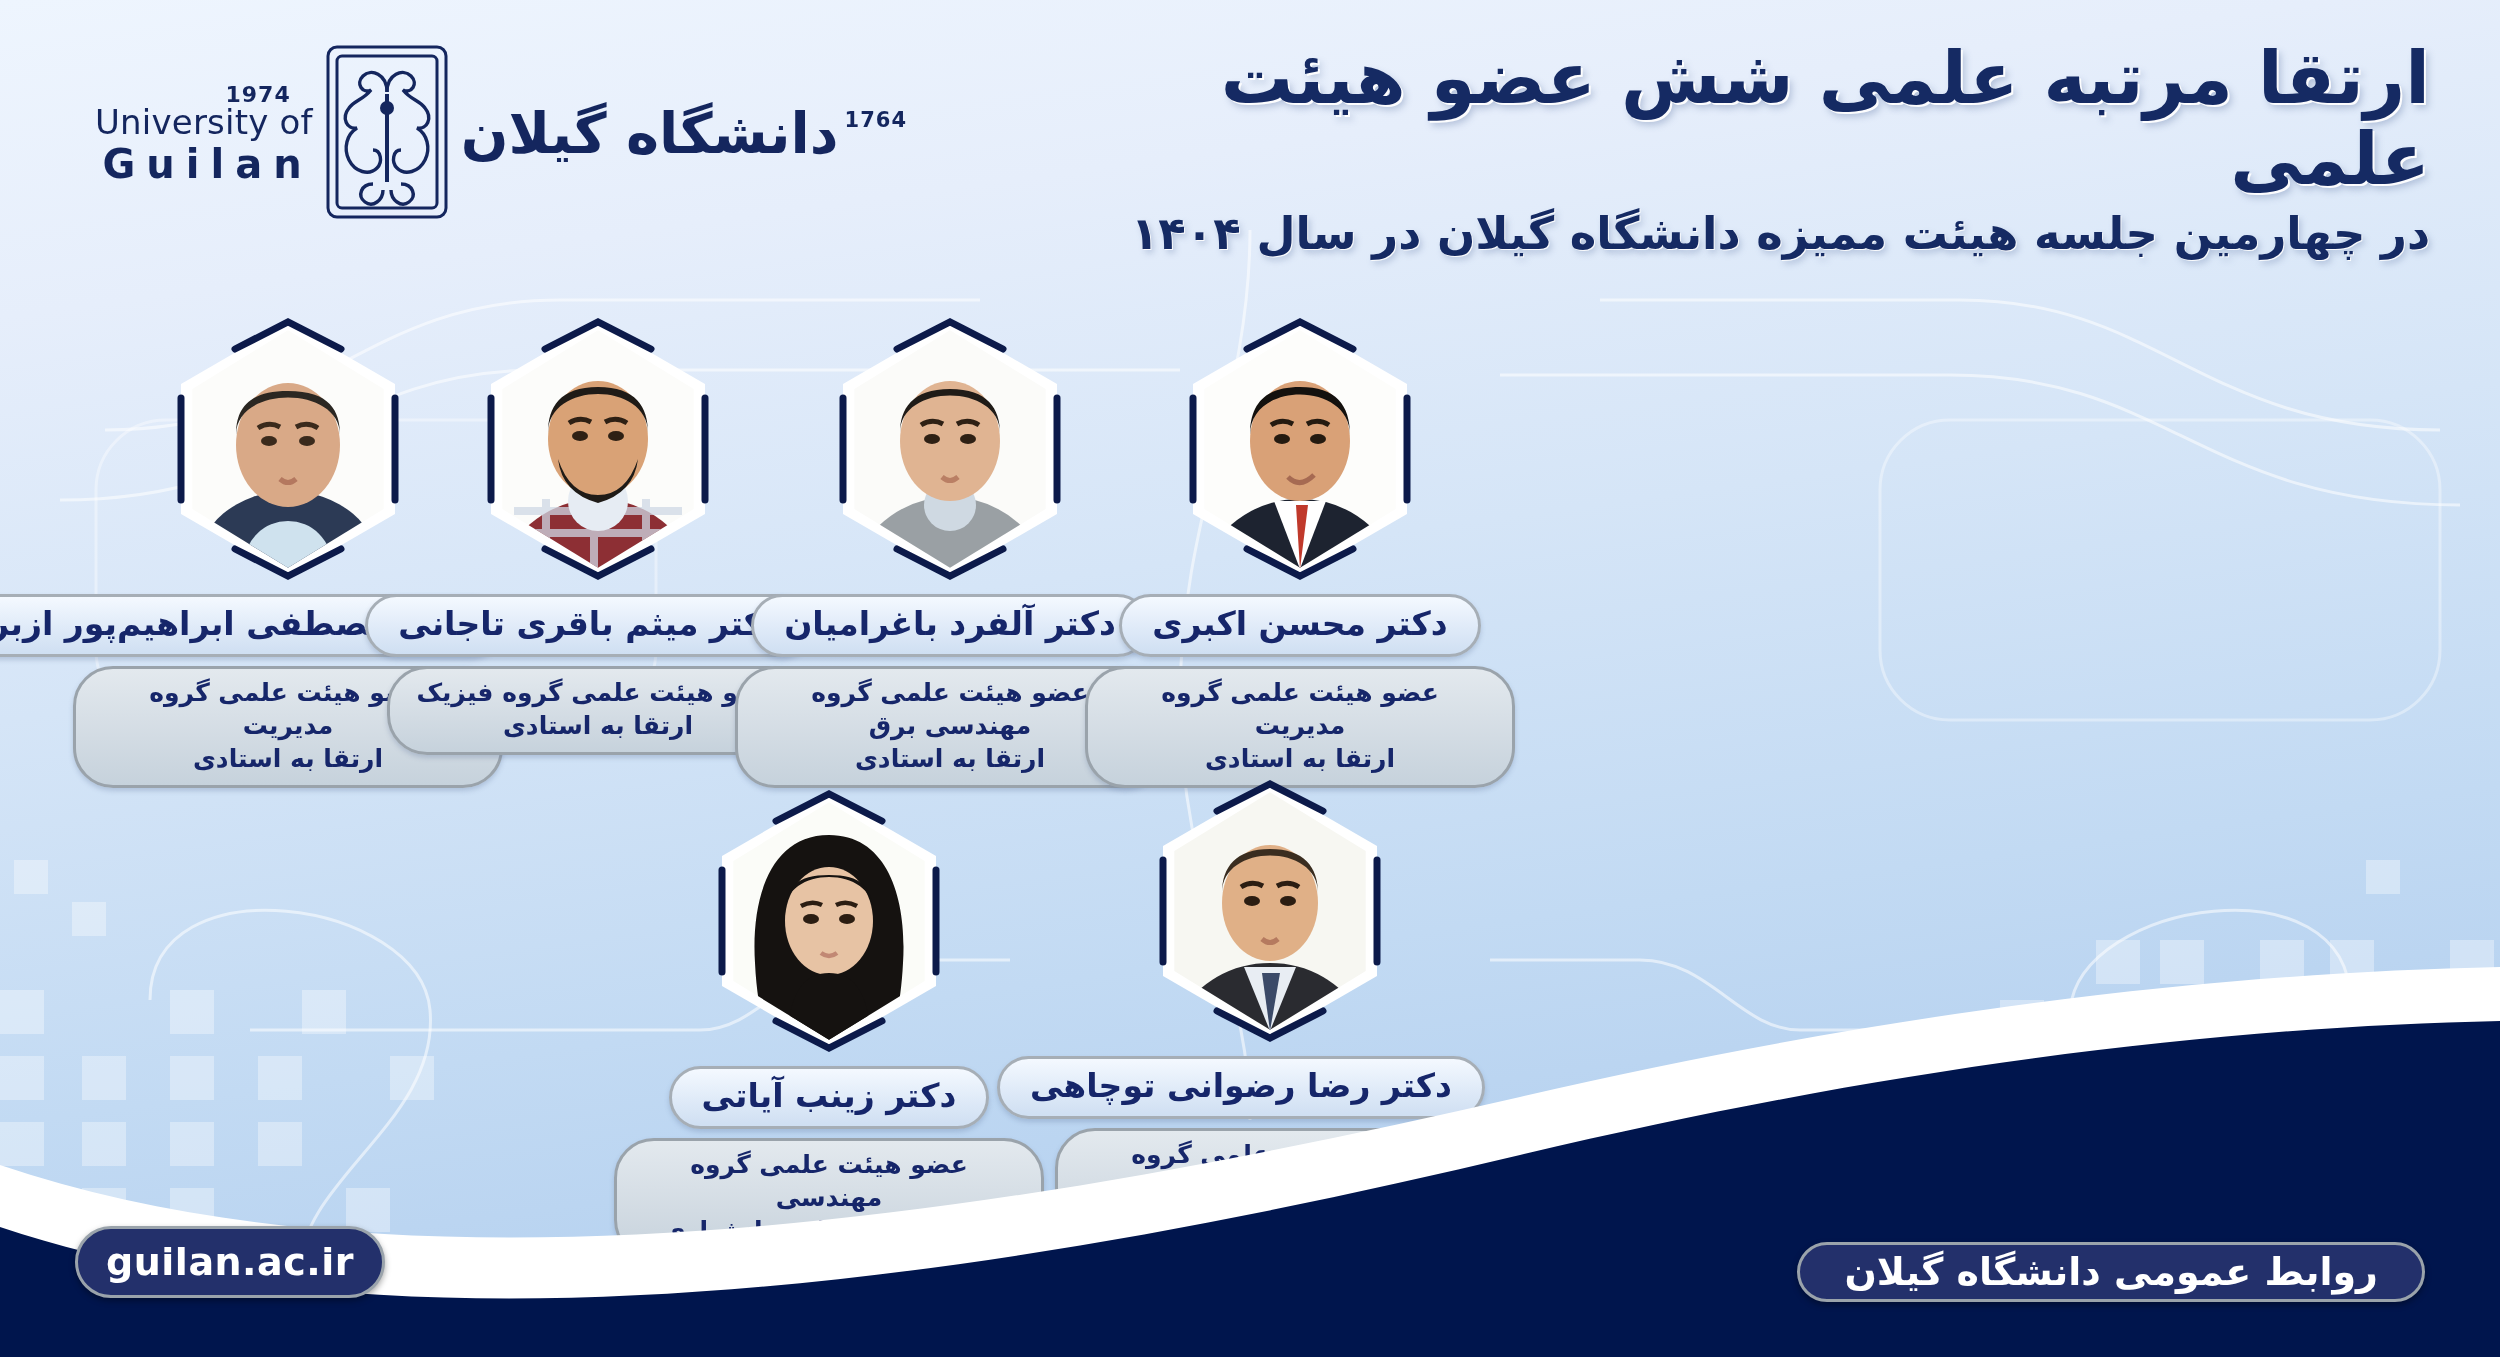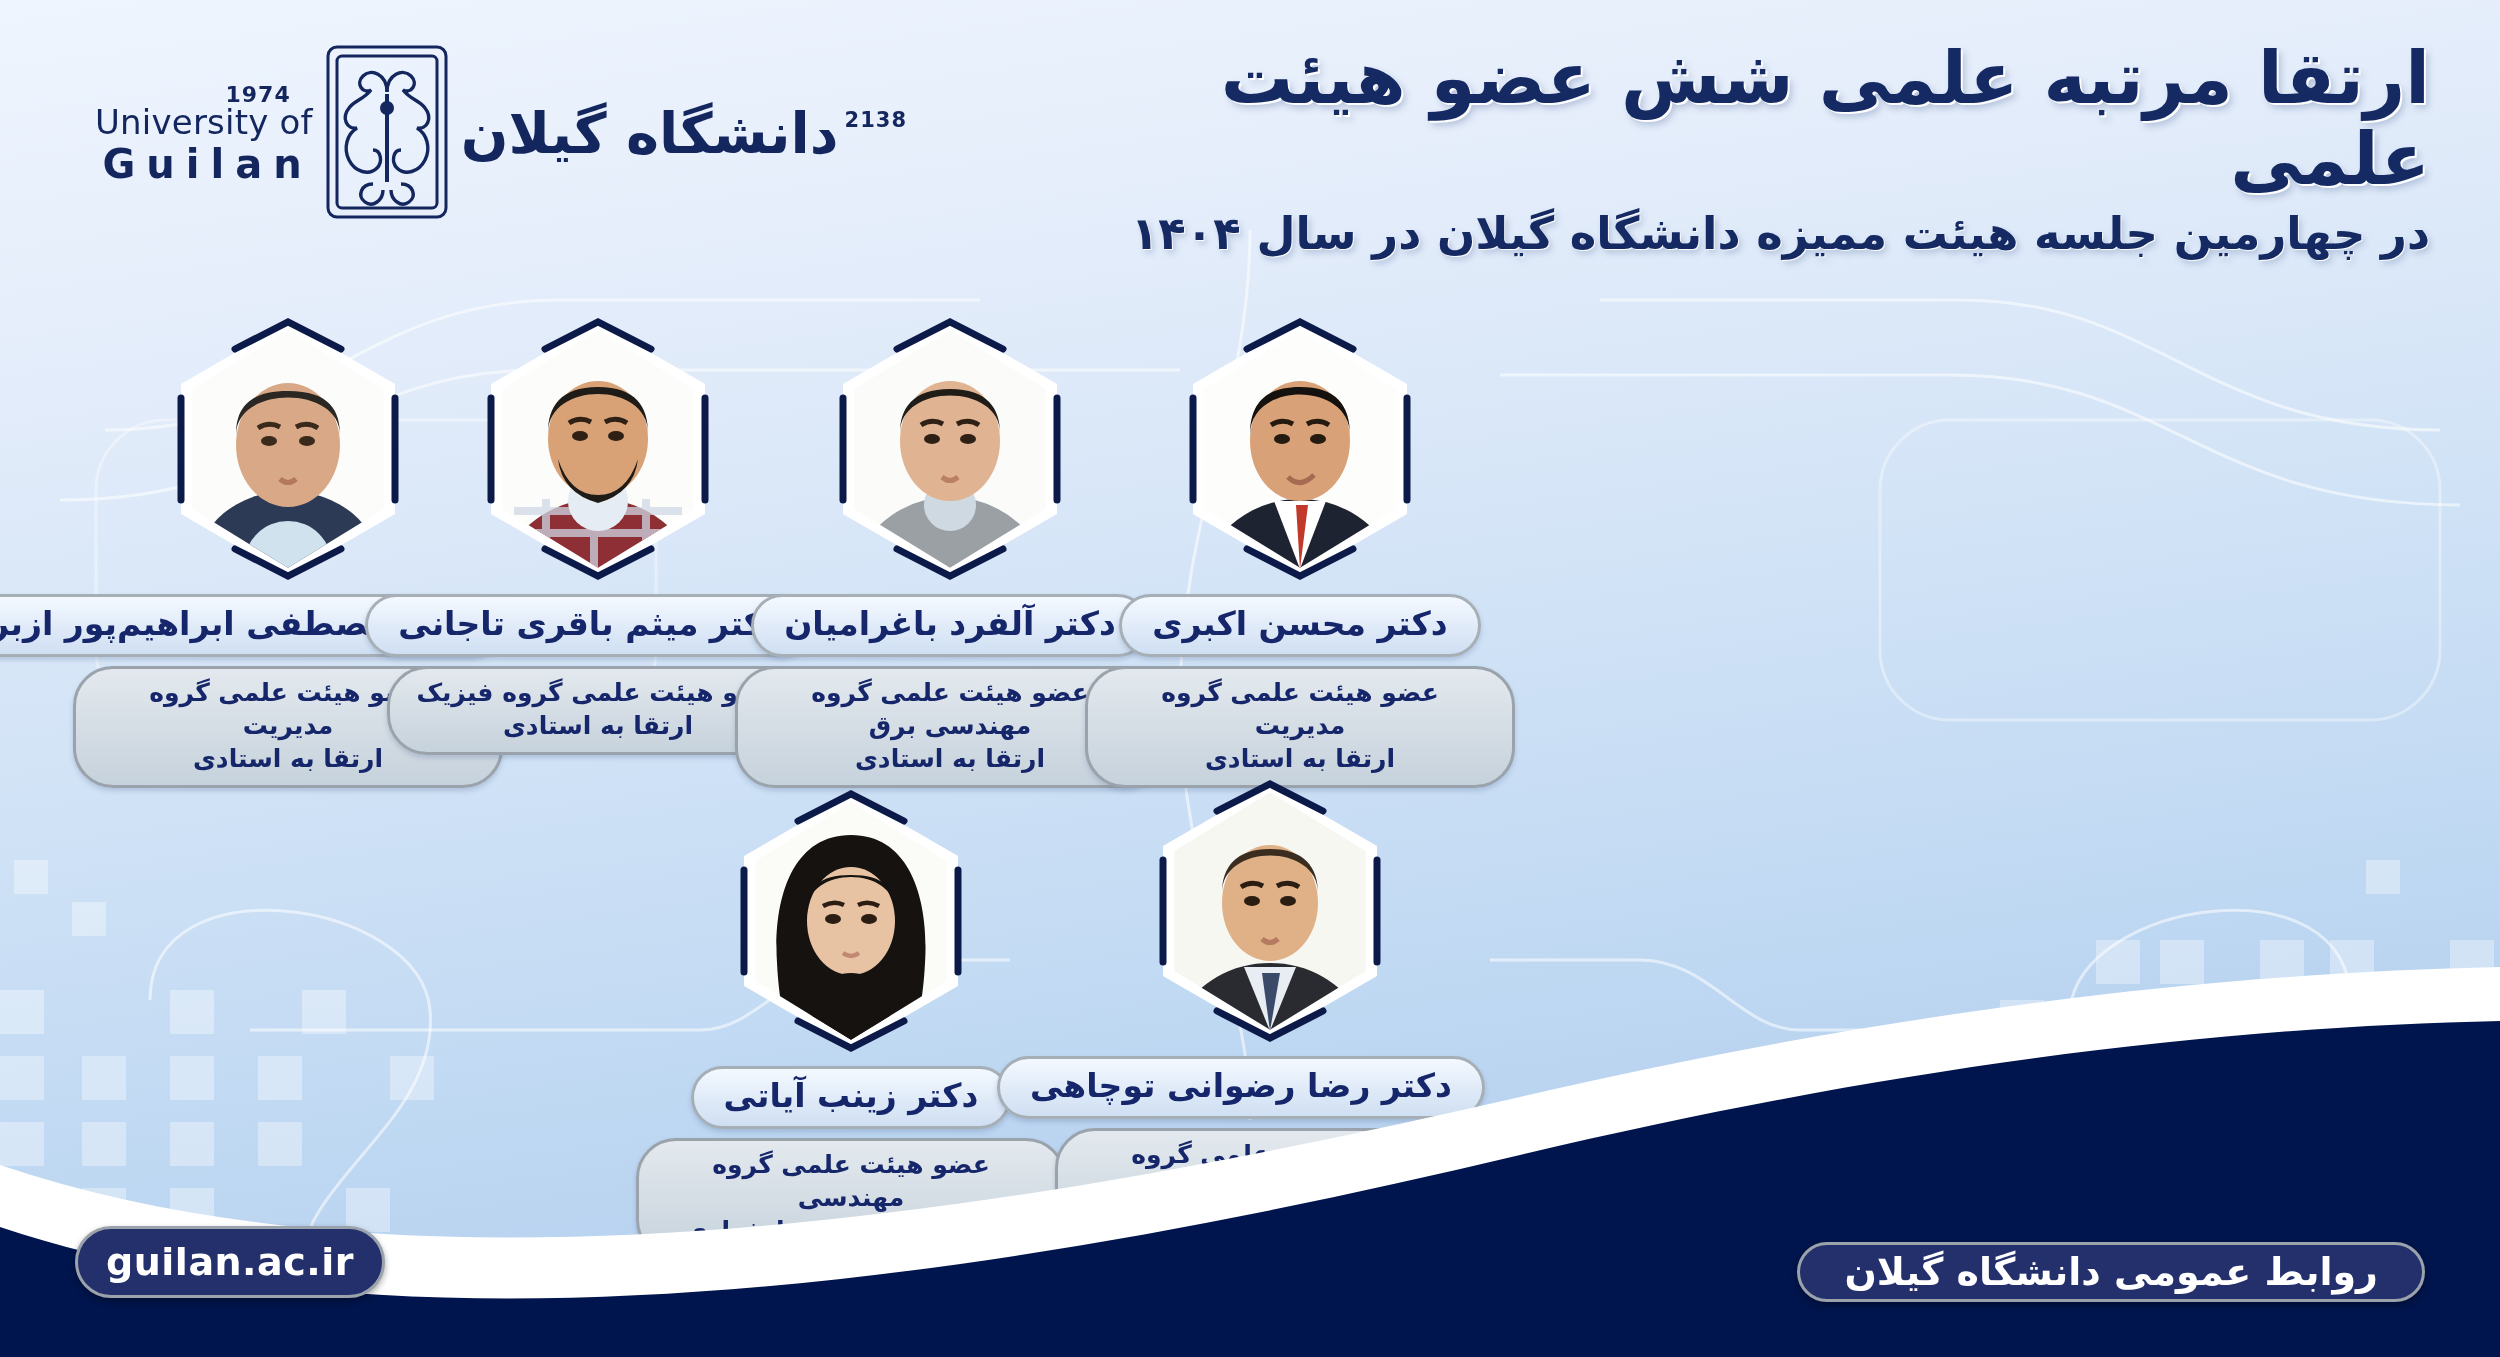--- a/index.html
+++ b/index.html
@@ -250,21 +250,21 @@
           <path d="M64 50 C 64 32, 80 26, 88 34 C 96 42, 88 52, 80 48
                    C 88 58, 96 58, 102 66 C 110 76, 104 88, 94 86
                    C 104 92, 108 106, 102 118 C 96 130, 82 134, 74 126
                    C 68 120, 70 108, 78 108" stroke-width="3.4"></path>
           <path d="M50 142 C 38 142, 34 154, 42 160 C 50 166, 60 158, 60 148" stroke-width="3.4"></path>
           <path d="M78 142 C 90 142, 94 154, 86 160 C 78 166, 68 158, 68 148" stroke-width="3.4"></path>
         </svg>
       </div>
 
       <div class="logo-fa">
-        <div class="logo-fa-year">2138</div>
+        <div class="logo-fa-year">1764</div>
         <div class="logo-fa-text">دانشگاه گیلان</div>
       </div>
     </div>
 
     <div class="title-wrap">
       <div class="main-title">ارتقا مرتبه علمی شش عضو هیئت علمی</div>
       <div class="sub-title">در چهارمین جلسه هیئت ممیزه دانشگاه گیلان در سال ۱۴۰۴</div>
     </div>
   </div>
 
@@ -403,21 +403,21 @@
           </svg>
         </div>
       </div>
       <div class="pill pill-name">دکتر محسن اکبری</div>
       <div class="pill pill-role">
         <span>عضو هیئت علمی گروه مدیریت</span>
         <span>ارتقا به استادی</span>
       </div>
     </div>
 
-    <div class="person" style="left:636px; top:790px;">
+    <div class="person" style="left:614px; top:790px;">
       <div class="hex-wrap">
         <svg class="hex-svg" viewBox="0 0 230 262">
           <polygon points="115,4 222,66 222,196 115,258 8,196 8,66" fill="#ffffff"></polygon>
           <g fill="none" stroke="#0c1a4a" stroke-width="7" stroke-linecap="round">
             <path d="M62 31 L115 4 L168 31"></path>
               <path d="M222 80 L222 182"></path>
             <path d="M8 80 L8 182"></path>
               <path d="M62 231 L115 258 L168 231"></path>
           </g>
         </svg>

